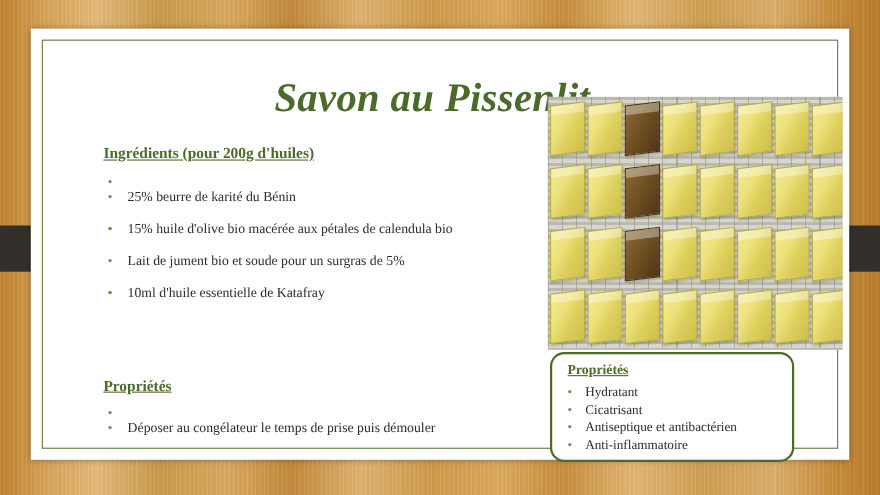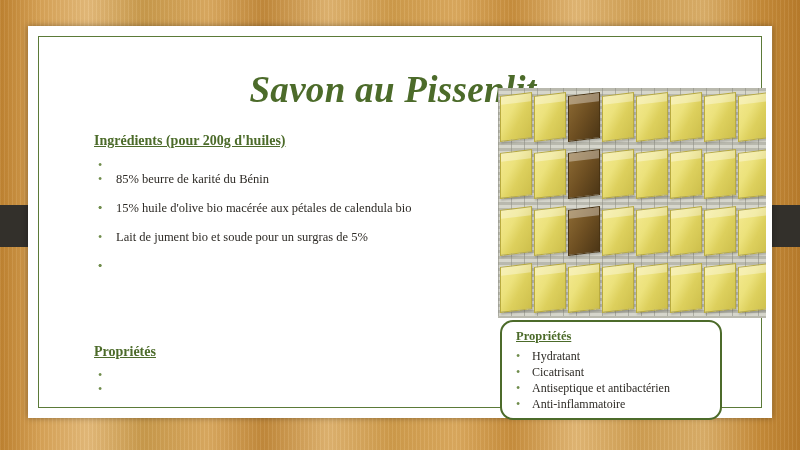--- a/index.html
+++ b/index.html
@@ -284,32 +284,32 @@
   <div class="belt belt-right"></div>
 
   <div class="card">
     <div class="card-border"></div>
 
     <div class="title">Savon au Pissenlit</div>
 
     <div class="section-head" id="ingredients-head">Ingrédients (pour 200g d'huiles)</div>
     <ul class="list" id="ingredients-list">
       <li><span class="dot">•</span></li>
-      <li><span class="dot">•</span><span>85% beurre de karité du Bénin</span></li>
+      <li><span class="dot">•</span><span>25% beurre de karité du Bénin</span></li>
       <li><span class="dot">•</span></li>
       <li><span class="dot">•</span><span>15% huile d'olive bio macérée aux pétales de calendula bio</span></li>
       <li><span class="dot">•</span><span>Lait de jument bio et soude pour un surgras de 5%</span></li>
       <li><span class="dot">•</span></li>
-      <li><span class="dot">•</span></li>
+      <li><span class="dot">•</span><span>10ml d'huile essentielle de Katafray</span></li>
     </ul>
 
     <div class="section-head" id="preparation-head">Propriétés</div>
     <ul class="list" id="preparation-list">
       <li><span class="dot">•</span></li>
-      <li><span class="dot">•</span></li>
+      <li><span class="dot">•</span><span>Déposer au congélateur le temps de prise puis démouler</span></li>
     </ul>
 
     <div class="photo">
       <div class="photo-inner"></div>
 
       <div class="rack-row" style="top:0px">
         <div class="wire"></div>
         <div class="bar" style="left:2px"></div>
         <div class="bar" style="left:36px"></div>
         <div class="bar dark" style="left:70px"></div>

